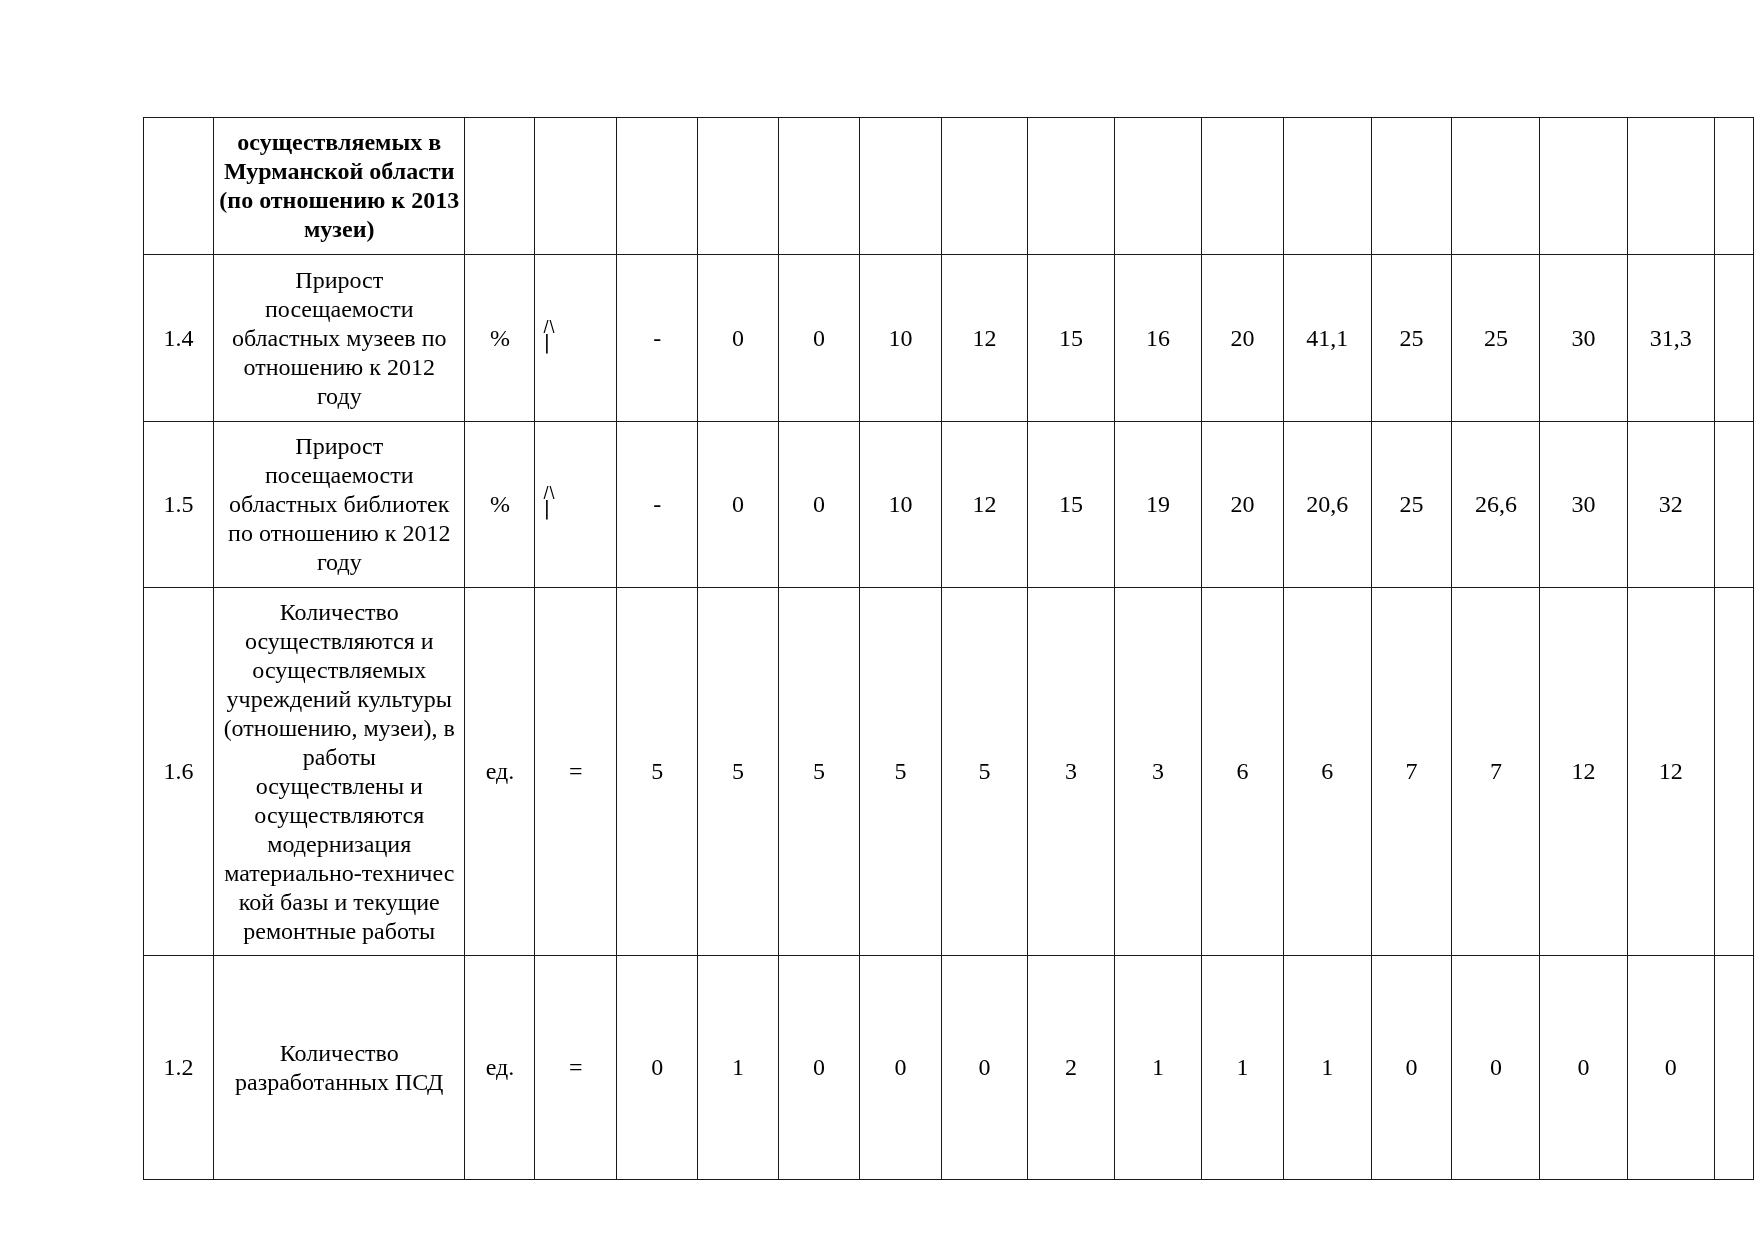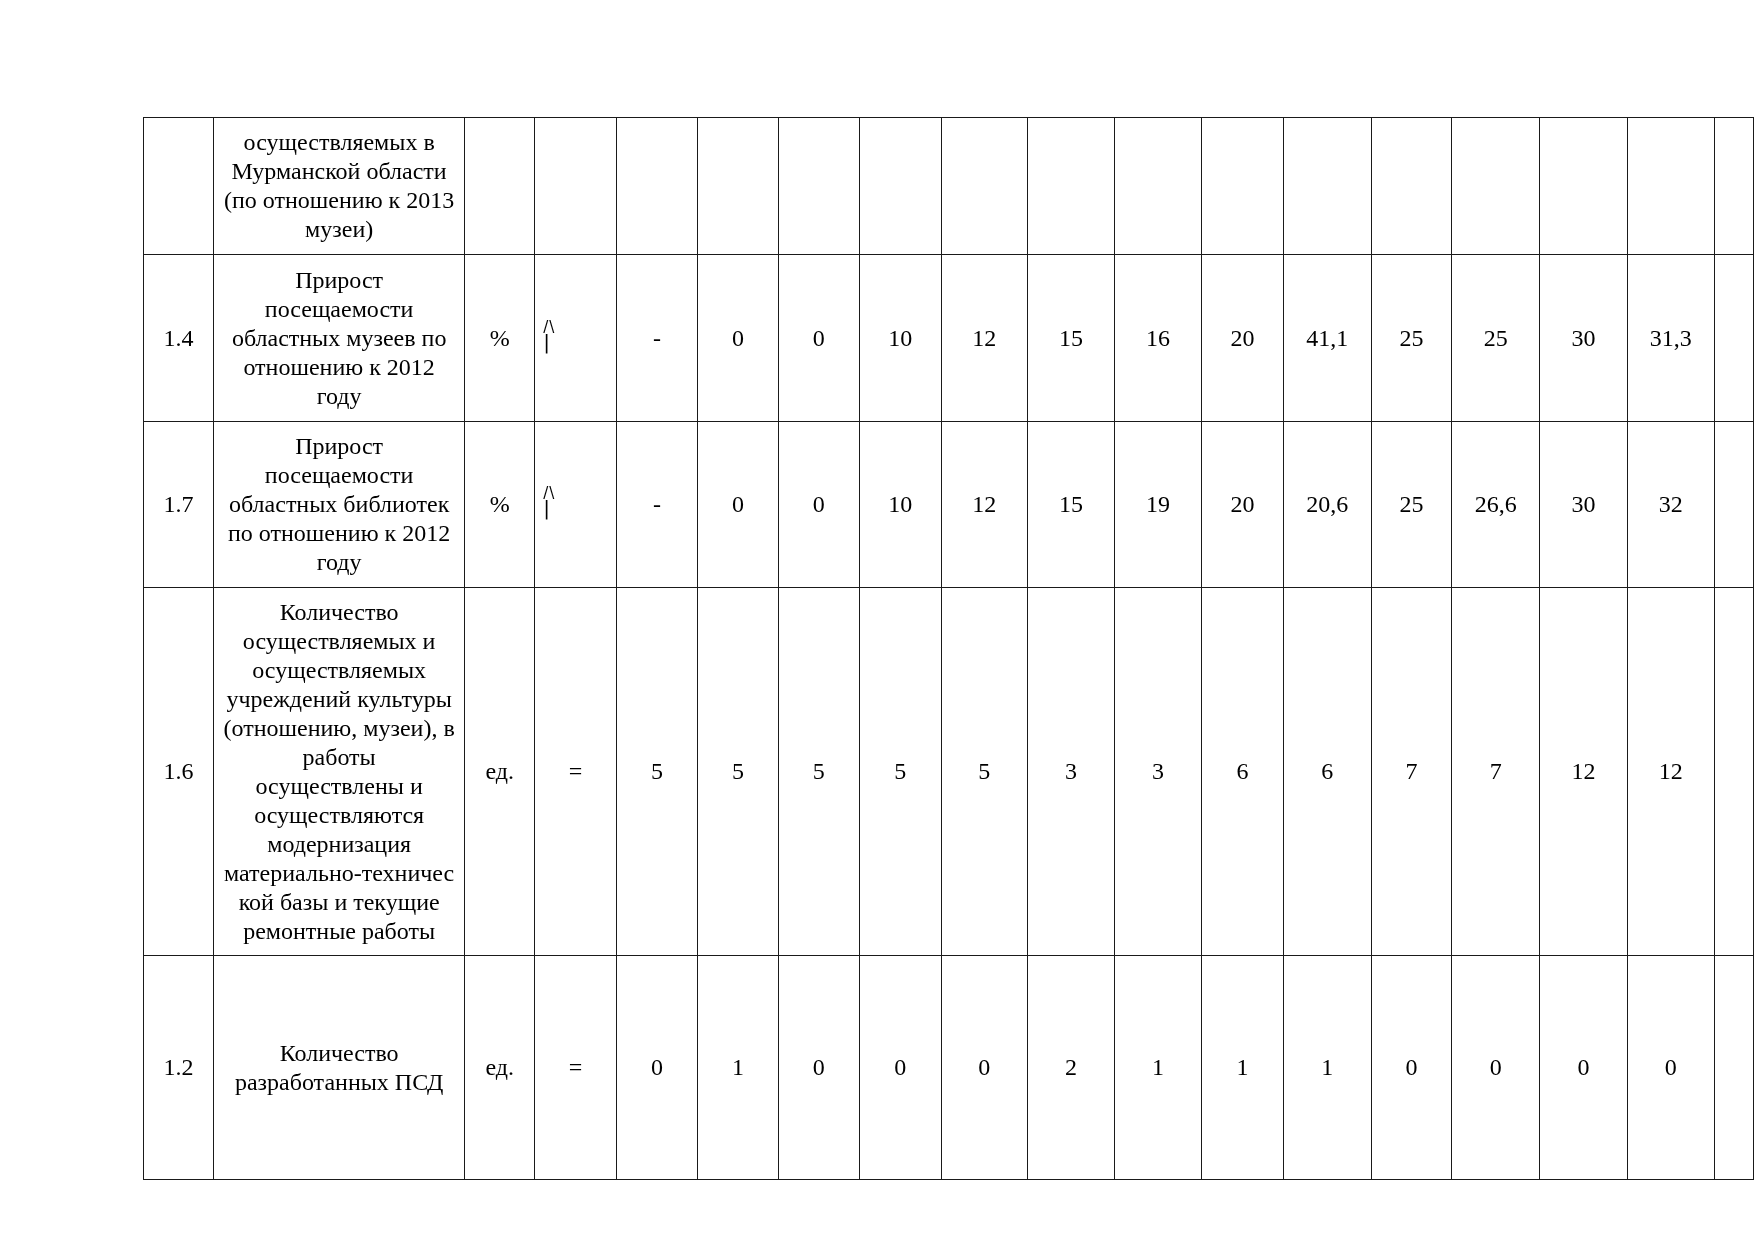--- a/index.html
+++ b/index.html
@@ -33,21 +33,21 @@
       <col style="width:89px">
       <col style="width:83px">
     <col style="width:89px">
       <col style="width:82px">
       <col style="width:89px">
       <col style="width:89px">
     <col style="width:88px">
       <col style="width:40px">
   </colgroup>
   <tbody id="tbody">
-      <tr style="height: 137px;">
+      <tr style="height: 137px; font-weight: bold;">
     <td class="c-num"></td>
     <td class="name">
           <span>осуществляемых в</span>
           <span>Мурманской области</span>
           <span>(по отношению к 2013</span>
           <span>музеи)</span>
         </td>
     <td class="c-unit"></td>
     <td class="c-trend"></td>
   <td></td>
@@ -85,21 +85,21 @@
         <td>16</td>
         <td>20</td>
         <td>41,1</td>
         <td>25</td>
         <td>25</td>
         <td>30</td>
         <td>31,3</td>
         <td></td>
       </tr>
       <tr style="height: 166px;">
-    <td class="c-num">1.7</td>
+    <td class="c-num">1.5</td>
     <td class="name">
           <span>Прирост</span>
           <span>посещаемости</span>
           <span>областных библиотек</span>
           <span>по отношению к 2012</span>
           <span>году</span>
         </td>
     <td class="c-unit">%</td>
     <td class="c-trend"><span class="arrow"><span class="up">/\</span><span class="stem">|</span></span></td>
   <td>-</td>
@@ -114,21 +114,21 @@
         <td>25</td>
         <td>26,6</td>
         <td>30</td>
         <td>32</td>
         <td></td>
       </tr>
       <tr style="height: 368px;">
     <td class="c-num">1.6</td>
     <td class="name">
           <span>Количество</span>
-          <span>осуществляемых и</span>
+          <span>осуществляются и</span>
           <span>осуществляемых</span>
           <span>учреждений культуры</span>
           <span>(отношению, музеи), в</span>
           <span>работы</span>
           <span>осуществлены и</span>
           <span>осуществляются</span>
           <span>модернизация</span>
           <span>материально-техничес</span>
           <span>кой базы и текущие</span>
           <span>ремонтные работы</span>

